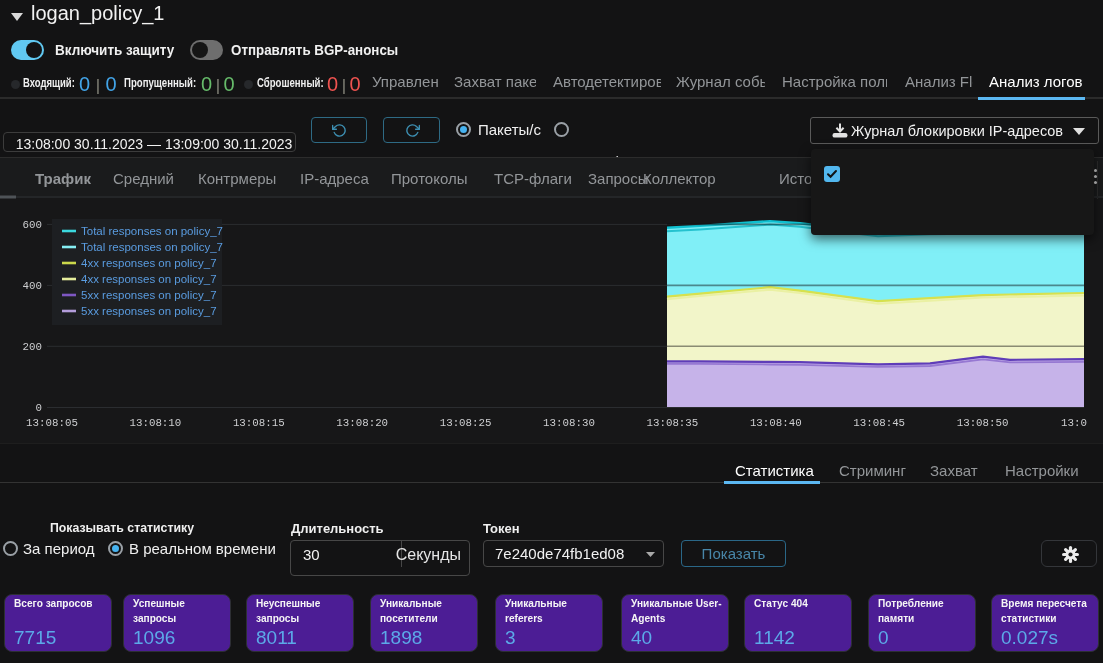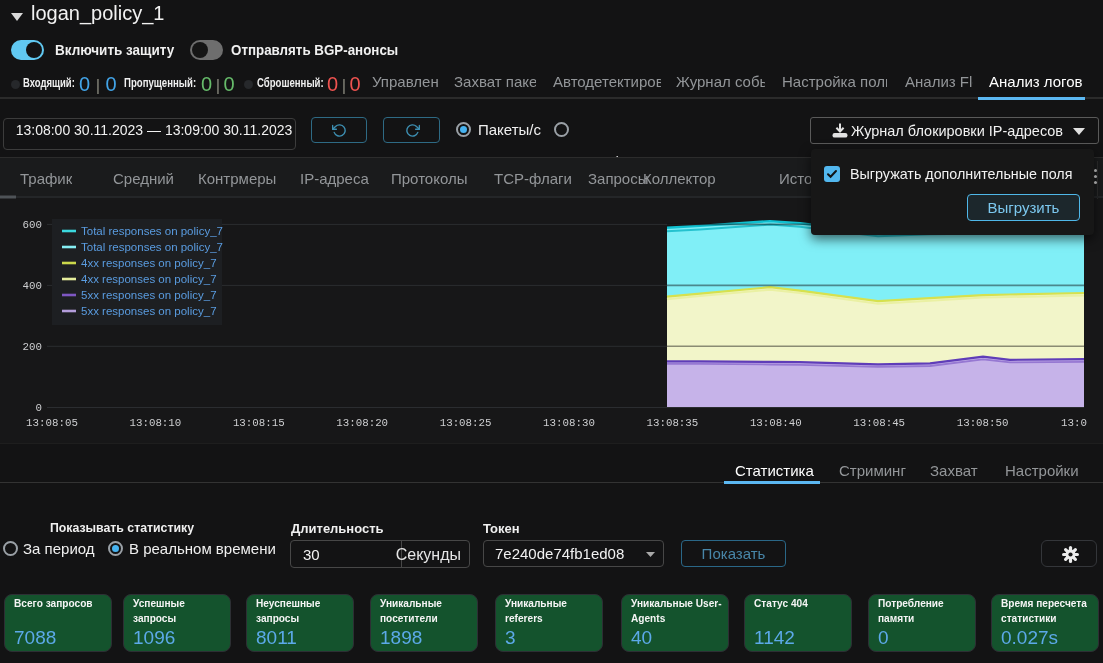--- a/index.html
+++ b/index.html
@@ -36,21 +36,21 @@
 <div class="abs tab" style="left:372px;top:72.5px;width:67px;">Управление</div>
 <div class="abs tab" style="left:454px;top:72.5px;width:82px;">Захват пакетов</div>
 <div class="abs tab" style="left:553px;top:72.5px;width:108px;">Автодетектирование</div>
 <div class="abs tab" style="left:676px;top:72.5px;width:89px;">Журнал событий</div>
 <div class="abs tab" style="left:782px;top:72.5px;width:105px;">Настройка политик</div>
 <div class="abs tab" style="left:905px;top:72.5px;width:68px;">Анализ Flow</div>
 <div class="abs tab" style="left:989px;top:72.5px;width:95px;color:#ffffff;">Анализ логов</div>
 <div class="abs" style="left:0;top:97px;width:1103px;height:2px;background:#2b2b2b;"></div>
 <div class="abs" style="left:978px;top:97px;width:107px;height:3px;background:#5cb8f2;"></div>
 
-<div class="abs" style="left:3px;top:118px;width:293px;height:32px;border:1px solid #3c3c3c;border-radius:4px;line-height:22px;text-align:center;font-size:14px;color:#f2f2f2;padding-left:9px;">13:08:00 30.11.2023 — 13:09:00 30.11.2023</div>
+<div class="abs" style="left:3px;top:132px;width:293px;height:20px;border:1px solid #3c3c3c;border-radius:4px;line-height:22px;text-align:center;font-size:14px;color:#f2f2f2;padding-left:9px;">13:08:00 30.11.2023 — 13:09:00 30.11.2023</div>
 <div class="abs" style="left:311px;top:117px;width:56px;height:26px;border:1px solid #2e6a84;border-radius:4px;">
   <svg width="15" height="15" viewBox="0 0 24 24" style="position:absolute;left:20px;top:5px;" fill="none" stroke="#3d8fb2" stroke-width="2.2" stroke-linecap="round" stroke-linejoin="round">
       <polyline points="1 4 1 10 7 10"></polyline>
       <path d="M3.51 15a9 9 0 1 0 2.13-9.36L1 10"></path>
     </svg>
 </div>
 <div class="abs" style="left:383px;top:117px;width:57px;height:26px;border:1px solid #2e6a84;border-radius:4px;">
   <svg width="15" height="15" viewBox="0 0 24 24" style="position:absolute;left:21px;top:5px;" fill="none" stroke="#3d8fb2" stroke-width="2.2" stroke-linecap="round" stroke-linejoin="round">
       <polyline points="23 4 23 10 17 10"></polyline>
       <path d="M20.49 15a9 9 0 1 1-2.12-9.36L23 10"></path>
@@ -74,21 +74,21 @@
   <span style="position:absolute;left:40px;top:4px;font-size:15px;color:#f2f2f2;transform:scaleX(0.965);transform-origin:0 0;display:inline-block;white-space:nowrap;">Журнал блокировки IP-адресов</span>
   <svg width="12" height="8" viewBox="0 0 12 8" style="position:absolute;left:262px;top:10px;">
       <polygon points="0,0 12,0 6,7" fill="#e0e0e0"></polygon>
     </svg>
 </div>
 
 <div class="abs" style="left:0;top:158px;width:1103px;height:38px;background:#1a1b1c;"></div>
 <div class="abs" style="left:0;top:196px;width:1103px;height:247px;background:#171718;"></div>
 <div class="abs" style="left:0;top:157px;width:1103px;height:1px;background:#2c2c2c;"></div>
 
-<div class="abs tab" style="left:20px;top:170px;">Трафик</div>
+<div class="abs tab" style="left:35px;top:170px;font-weight:bold;">Трафик</div>
 <div class="abs tab" style="left:113px;top:170px;">Средний</div>
 <div class="abs tab" style="left:198px;top:170px;text-align:right;">Контрмеры</div>
 <div class="abs tab" style="left:300px;top:170px;">IP-адреса</div>
 <div class="abs tab" style="left:391px;top:170px;">Протоколы</div>
 <div class="abs tab" style="left:494px;top:170px;">TCP-флаги</div>
 <div class="abs tab" style="left:588px;top:170px;">Запросы</div>
 <div class="abs tab" style="left:643px;top:170px;">Коллектор</div>
 <div class="abs tab" style="left:779px;top:170px;width:32px;">Источники</div>
 
 <div class="abs" style="left:1097px;top:161px;width:1px;height:38px;background:#2c2c2c;"></div>
@@ -160,42 +160,40 @@
     <text x="81" y="315">5xx responses on policy_7</text>
   </g>
 </svg>
 
 <div class="abs" style="left:811px;top:149px;width:283px;height:86px;background:#171717;border-radius:4px;box-shadow:0 4px 12px rgba(0,0,0,0.6);z-index:10;">
   <div style="position:absolute;left:13px;top:17px;width:16px;height:16px;border-radius:3px;background:#52b7ee;">
     <svg width="12" height="12" viewBox="0 0 12 12" style="position:absolute;left:2px;top:2px;">
         <path d="M2 6.2 L4.6 8.8 L10 3" stroke="#111417" stroke-width="2" fill="none" stroke-linecap="round"></path>
       </svg>
   </div>
-  <div style="position:absolute;left:39px;top:17px;font-size:14.3px;color:#f2f2f2;">Выгружать дополнительные поля</div>
-  <div style="position:absolute;left:156px;top:45px;width:113px;height:27px;border:1px solid #4fb7e8;border-radius:4px;background:rgba(79,183,232,0.10);text-align:center;line-height:25px;font-size:15px;color:#7cc8ef;">Выгрузить</div>
 </div>
 
 <div class="abs" style="left:0;top:443px;width:1103px;height:1px;background:#1e1e1e;"></div>
 <div class="abs" style="left:0;top:482px;width:1103px;height:1px;background:#333;"></div>
 <div class="abs" style="left:735px;top:461.5px;font-size:15px;color:#fff;">Статистика</div>
 <div class="abs tab" style="left:839px;top:461.5px;">Стриминг</div>
 <div class="abs tab" style="left:930px;top:461.5px;">Захват</div>
 <div class="abs tab" style="left:1005px;top:461.5px;">Настройки</div>
 <div class="abs" style="left:724px;top:481px;width:96px;height:3px;background:#5cb8f2;"></div>
 
 <div class="abs b" style="left:4px;top:521px;font-size:12.3px;color:#f0f0f0;padding-left:46px;">Показывать статистику</div>
 <div class="abs" style="left:3px;top:541px;width:15px;height:15px;border-radius:50%;border:2px solid #9aa0a6;"></div>
 <div class="abs" style="left:23px;top:540px;font-size:15px;color:#f0f0f0;">За период</div>
 <div class="abs" style="left:108px;top:541px;width:15px;height:15px;border-radius:50%;border:2px solid #9aa0a6;">
   <div style="position:absolute;left:2px;top:2px;width:7px;height:7px;border-radius:50%;background:#47b3f0;"></div>
 </div>
 <div class="abs" style="left:129px;top:540px;font-size:15px;color:#f0f0f0;">В реальном времени</div>
 
 <div class="abs b" style="left:291px;top:521px;font-size:13px;color:#f0f0f0;">Длительность</div>
-<div class="abs" style="left:290px;top:540px;width:180px;height:28px;border:1px solid #474747;border-radius:4px;text-align:center;">
+<div class="abs" style="left:290px;top:540px;width:180px;height:36px;border:1px solid #474747;border-radius:4px;text-align:center;">
   <span style="position:absolute;left:12px;top:5px;font-size:15px;color:#f2f2f2;">30</span>
   <div style="position:absolute;left:110px;top:0;width:1px;height:26px;background:#474747;"></div>
   <span style="position:absolute;right:8px;top:5px;font-size:16px;color:#e5e5e5;">Секунды</span>
 </div>
 
 <div class="abs b" style="left:483px;top:521px;font-size:13px;color:#f0f0f0;">Токен</div>
 <div class="abs" style="left:483px;top:540px;width:181px;height:27px;border:1px solid #474747;border-radius:4px;">
   <span style="position:absolute;left:11px;top:4px;font-size:15px;color:#f2f2f2;">7e240de74fb1ed08</span>
   <svg width="9" height="5" viewBox="0 0 9 5" style="position:absolute;right:8px;top:11px;">
       <polygon points="0,0 9,0 4.5,5" fill="#a8a8a8"></polygon>
@@ -215,27 +213,27 @@
         <line x1="1.4" y1="1.4" x2="4.9" y2="4.9"></line>
       <line x1="-1.4" y1="1.4" x2="-4.9" y2="4.9"></line>
         <line x1="1.4" y1="-1.4" x2="4.9" y2="-4.9"></line>
     </g>
     <circle r="4.9" fill="#ececec"></circle>
       <circle r="2.1" fill="#161617"></circle>
   </svg>
 </div>
 
 <style>
-.card { position:absolute; top:594px; width:108px; height:58px; border:1px solid #2d2f34; border-radius:8px; background:#14532d; overflow:hidden; }
+.card { position:absolute; top:594px; width:108px; height:58px; border:1px solid #2d2f34; border-radius:8px; background:#4c1d95; overflow:hidden; }
 .card .lb { position:absolute; left:9px; top:1px; font-size:11px; font-weight:bold; color:#f5f5f5; line-height:15px; white-space:nowrap; transform:scaleX(0.92); transform-origin:0 0; }
 .card .nm { position:absolute; left:9px; bottom:2.5px; font-size:19px; color:#5ca9e8; }
 </style>
 <div class="card" style="left:4px;">
     <div class="lb">Всего запросов</div>
-    <div class="nm">7088</div>
+    <div class="nm">7715</div>
   </div>
 <div class="card" style="left:123px;">
     <div class="lb">Успешные<br>запросы</div>
     <div class="nm">1096</div>
   </div>
 <div class="card" style="left:246px;">
     <div class="lb">Неуспешные<br>запросы</div>
     <div class="nm">8011</div>
   </div>
 <div class="card" style="left:370px;">

